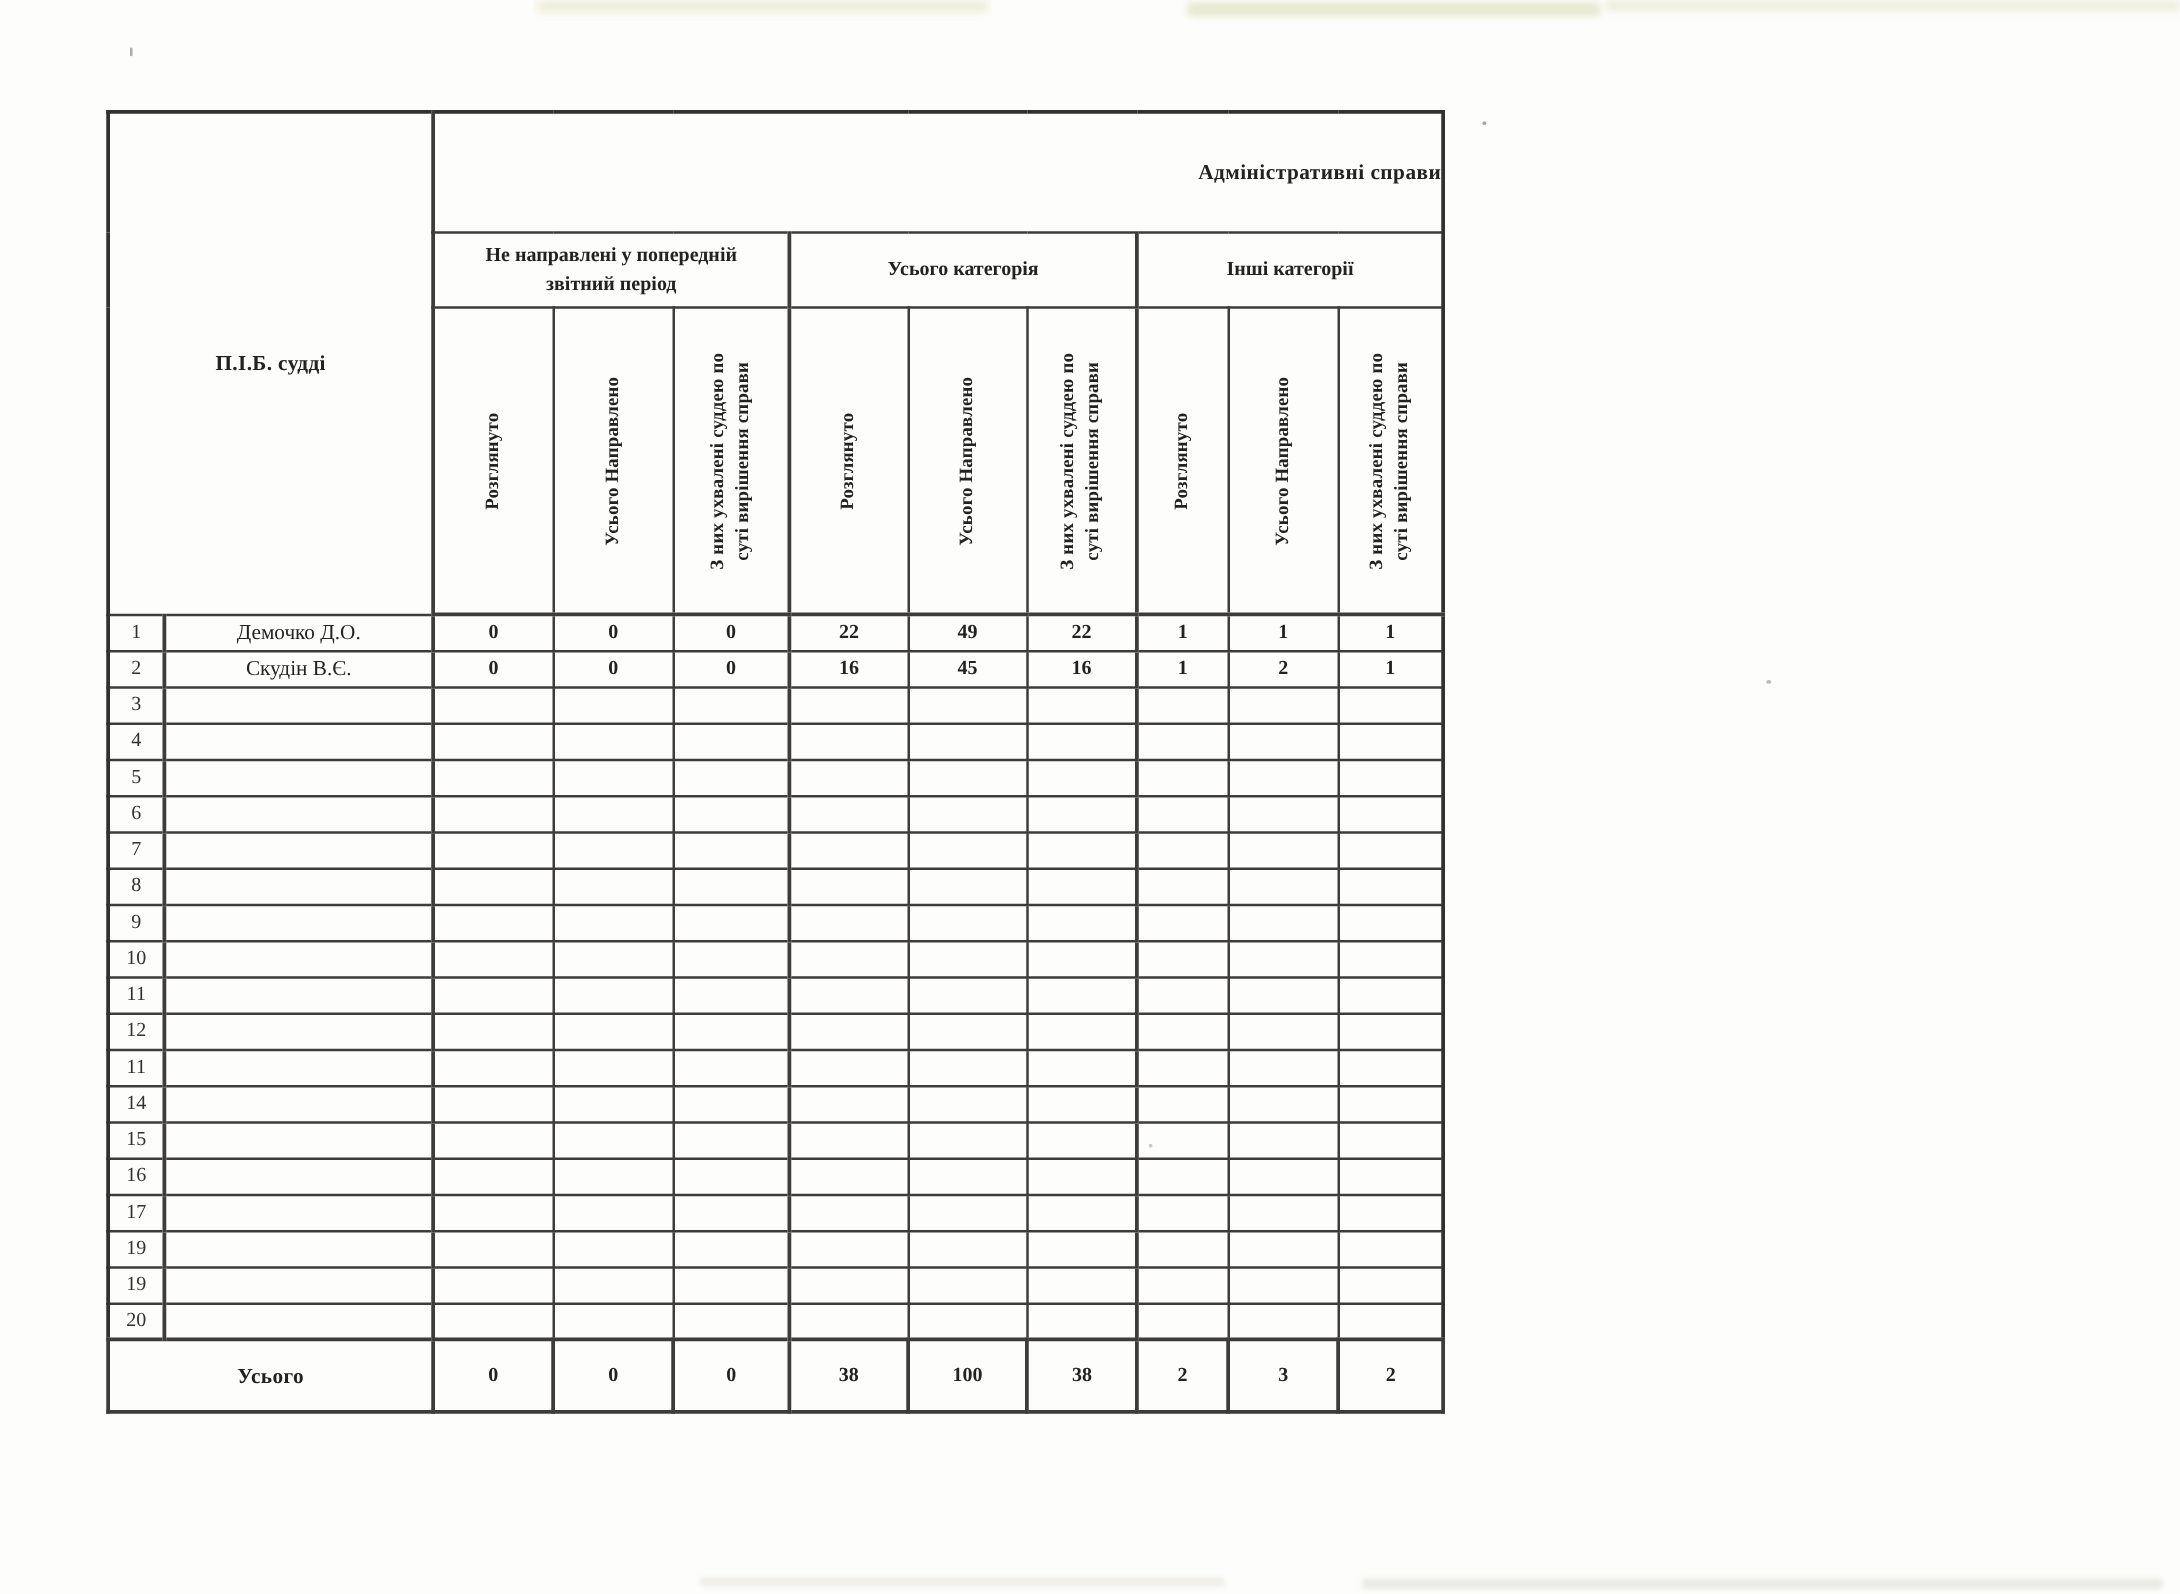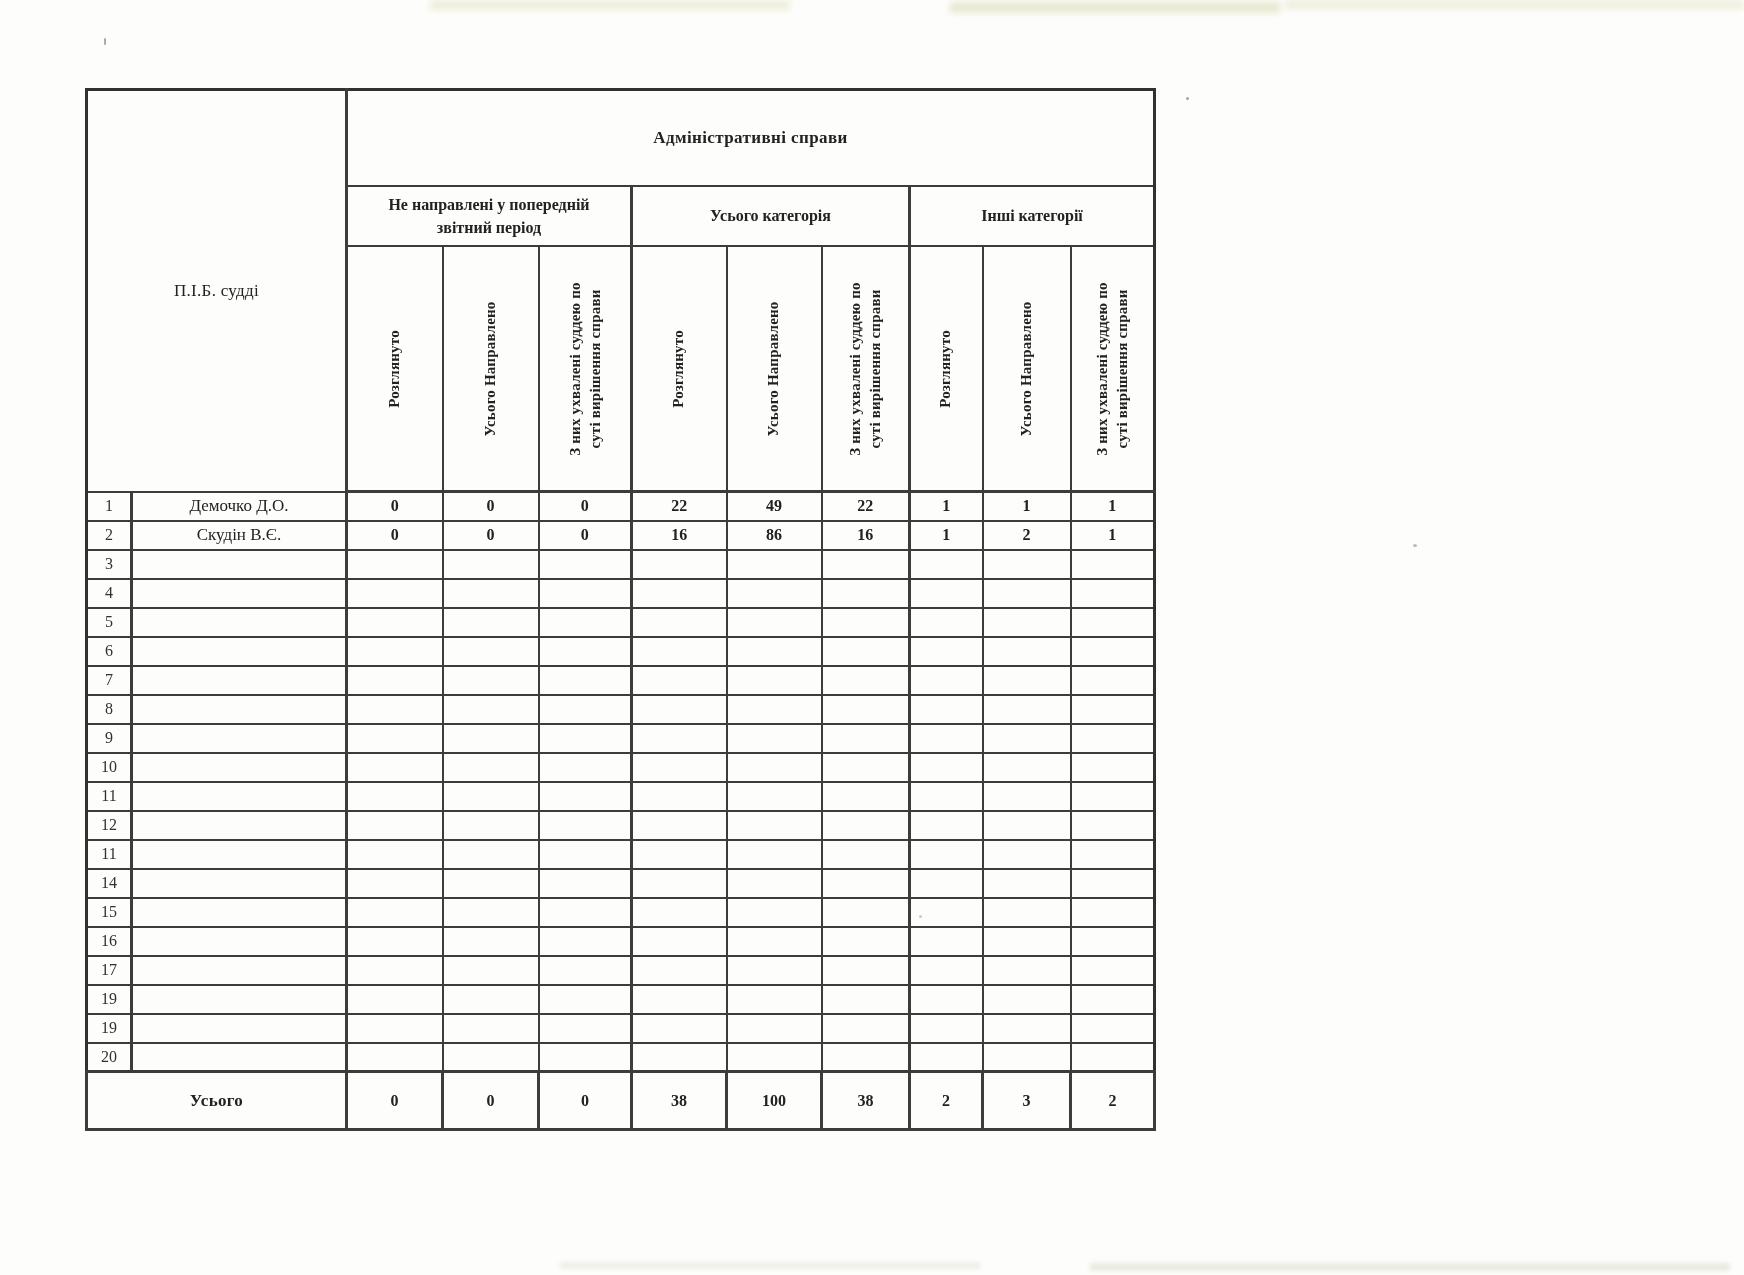--- a/index.html
+++ b/index.html
@@ -52,29 +52,30 @@
     padding: 0;
     text-align: center;
     vertical-align: middle;
     overflow: hidden;
   }
   .report-table { border: 3px solid #333130; }
 
   
   th.pib-cell {
     font-size: 17px;
-    font-weight: normal;
+    font-weight: bold;
     border-right-width: 3px;
     letter-spacing: .3px;
   }
   th.title-cell {
     height: 94px;
     font-size: 17px;
     font-weight: bold;
     letter-spacing: .4px;
+    text-align: right;
   }
   th.group-cell {
     height: 58px;
     font-size: 16px;
     font-weight: bold;
     line-height: 1.45;
     padding: 0 14px;
   }
   th.vcell {
     height: 243px;
@@ -207,21 +208,21 @@
         <td class="val-cell">1</td>
         <td class="val-cell">1</td>
       </tr>
       <tr>
         <td class="num-cell">2</td>
         <td class="name-cell">Скудін В.Є.</td>
         <td class="val-cell gl">0</td>
         <td class="val-cell">0</td>
         <td class="val-cell">0</td>
         <td class="val-cell gl">16</td>
-        <td class="val-cell">86</td>
+        <td class="val-cell">45</td>
         <td class="val-cell">16</td>
         <td class="val-cell gl">1</td>
         <td class="val-cell">2</td>
         <td class="val-cell">1</td>
       </tr>
       <tr>
         <td class="num-cell">3</td>
         <td class="name-cell"></td>
         <td class="val-cell gl"></td>
         <td class="val-cell"></td>

